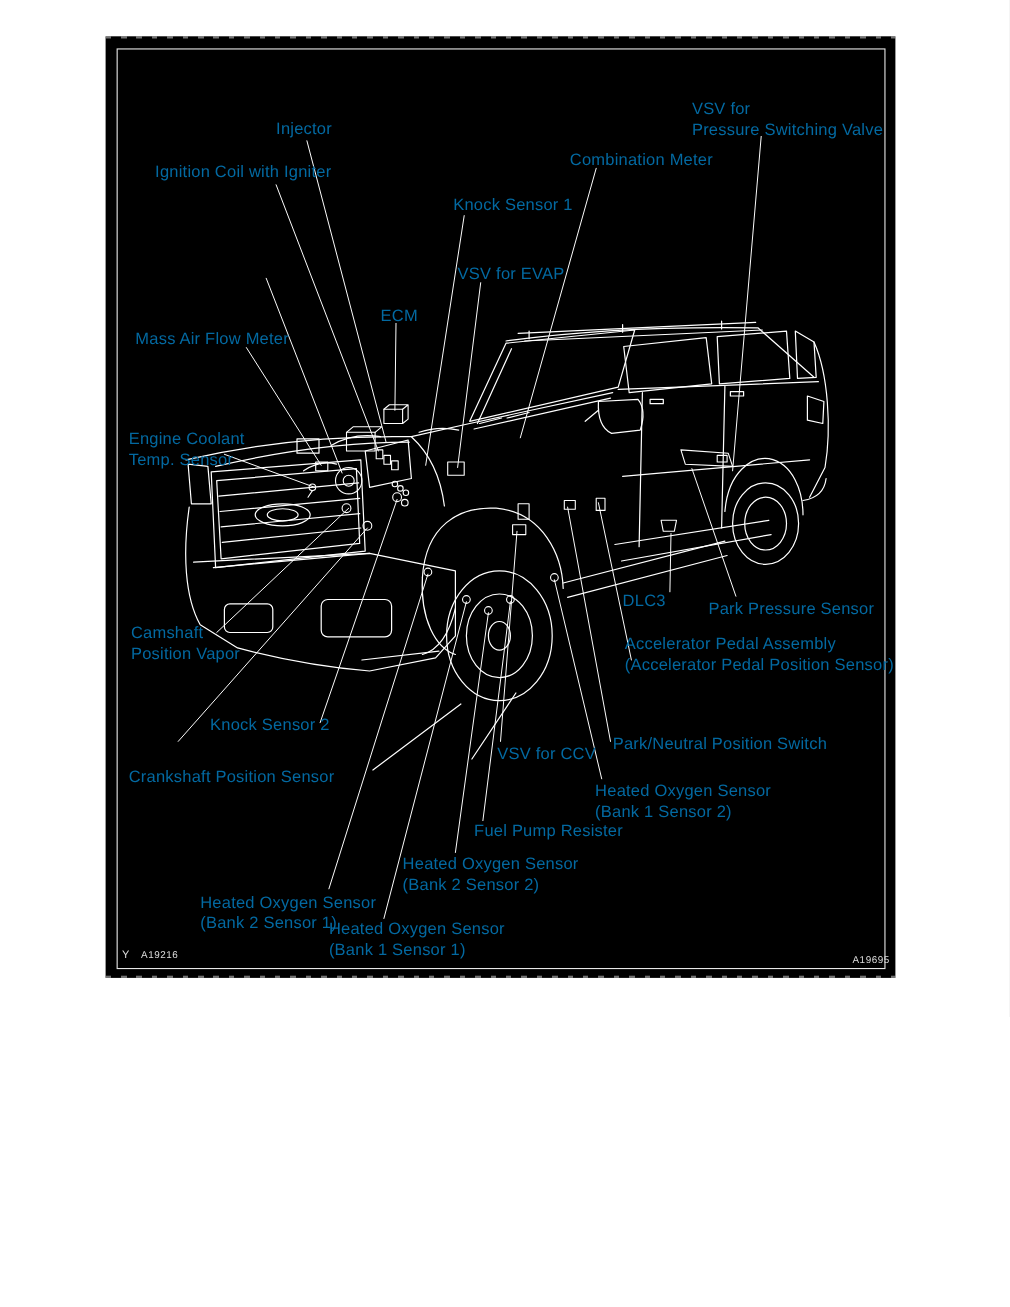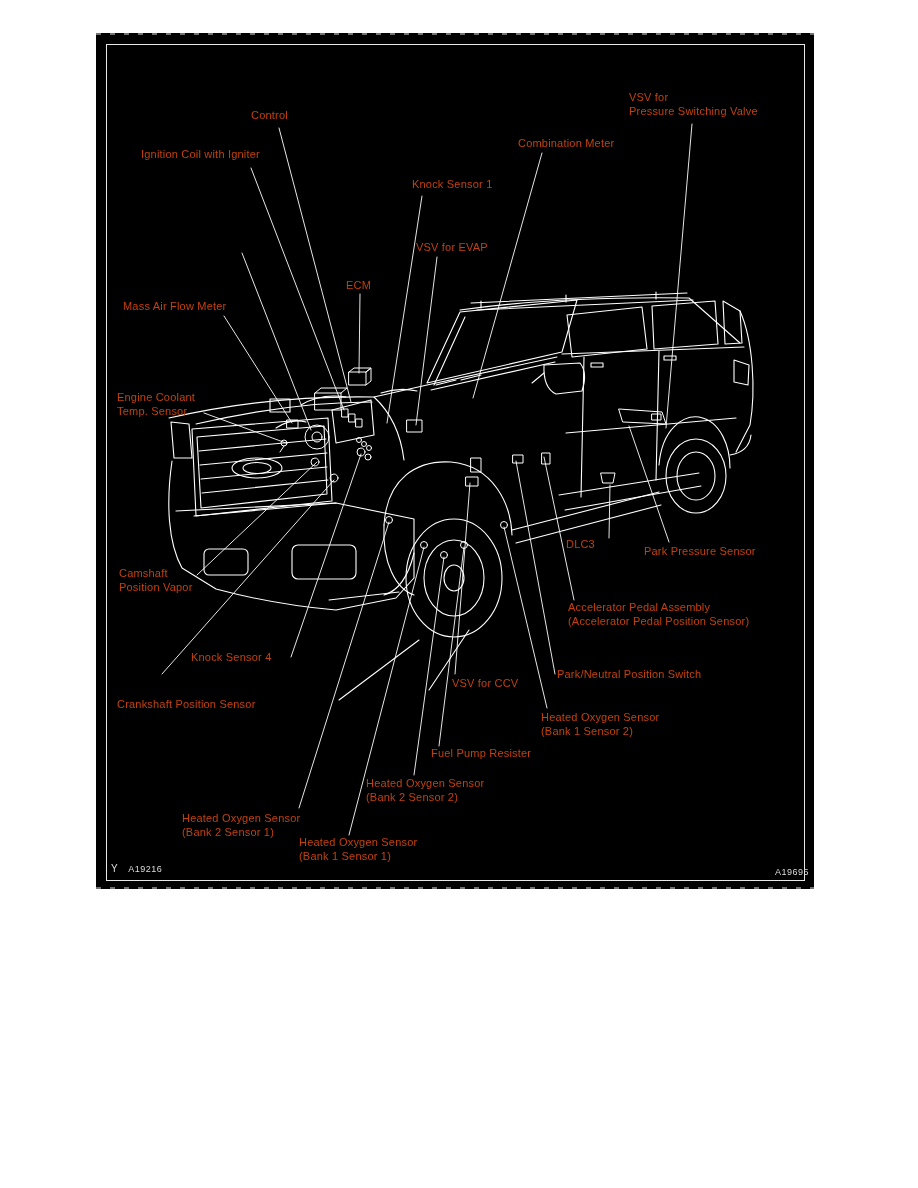--- a/index.html
+++ b/index.html
@@ -27,22 +27,22 @@
   .edge-dashes-top,.edge-dashes-bottom{
     position:absolute;left:0;width:100%;height:2px;
     background:repeating-linear-gradient(90deg,#cfcfcf 0 5px,transparent 5px 14px);
     opacity:.55;
   }
   .edge-dashes-top{top:0;}
   .edge-dashes-bottom{bottom:0;}
   .art{position:absolute;left:0;top:0;}
   .callout{
     position:absolute;
-    color:#c2410c;
-    font-size:11px;
+    color:#0369a1;
+    font-size:15px;
     line-height:1.25;
     letter-spacing:.2px;
     white-space:pre-line;
   }
   .fig-code{
     position:absolute;
     color:#dcdcdc;
     font-size:9px;
     letter-spacing:.5px;
     white-space:pre;
@@ -186,38 +186,38 @@
         <path d="M451,675 L408,494"></path>
         <path d="M343,713 L368,514"></path>
         <path d="M318,742 L348,524"></path>
         <path d="M203,775 L293,489"></path>
         <path d="M253,802 L328,514"></path>
       </g>
     </svg>
 
     <div class="inner-border"></div>
 
-    <div class="callout" style="left:155px;top:76px"><span>Control</span></div>
+    <div class="callout" style="left:155px;top:76px"><span>Injector</span></div>
     <div class="callout" style="left:45px;top:115px"><span>Ignition Coil with Igniter</span></div>
     <div class="callout" style="left:27px;top:267px"><span>Mass Air Flow Meter</span></div>
     <div class="callout" style="left:250px;top:246px"><span>ECM</span></div>
     <div class="callout" style="left:316px;top:145px"><span>Knock Sensor 1</span></div>
     <div class="callout" style="left:320px;top:208px"><span>VSV for EVAP</span></div>
     <div class="callout" style="left:422px;top:104px"><span>Combination Meter</span></div>
     <div class="callout" style="left:533px;top:58px"><span>VSV for
 Pressure Switching Valve</span></div>
     <div class="callout" style="left:21px;top:358px"><span>Engine Coolant
 Temp. Sensor</span></div>
     <div class="callout" style="left:23px;top:534px"><span>Camshaft
 Position Vapor</span></div>
     <div class="callout" style="left:470px;top:505px"><span>DLC3</span></div>
     <div class="callout" style="left:548px;top:512px"><span>Park Pressure Sensor</span></div>
-    <div class="callout" style="left:472px;top:568px"><span>Accelerator Pedal Assembly
+    <div class="callout" style="left:472px;top:544px"><span>Accelerator Pedal Assembly
 (Accelerator Pedal Position Sensor)</span></div>
-    <div class="callout" style="left:95px;top:618px"><span>Knock Sensor 4</span></div>
+    <div class="callout" style="left:95px;top:618px"><span>Knock Sensor 2</span></div>
     <div class="callout" style="left:21px;top:665px"><span>Crankshaft Position Sensor</span></div>
     <div class="callout" style="left:356px;top:644px"><span>VSV for CCV</span></div>
     <div class="callout" style="left:461px;top:635px"><span>Park/Neutral Position Switch</span></div>
     <div class="callout" style="left:445px;top:678px"><span>Heated Oxygen Sensor
 (Bank 1 Sensor 2)</span></div>
     <div class="callout" style="left:335px;top:714px"><span>Fuel Pump Resister</span></div>
     <div class="callout" style="left:270px;top:744px"><span>Heated Oxygen Sensor
 (Bank 2 Sensor 2)</span></div>
     <div class="callout" style="left:86px;top:779px"><span>Heated Oxygen Sensor
 (Bank 2 Sensor 1)</span></div>

